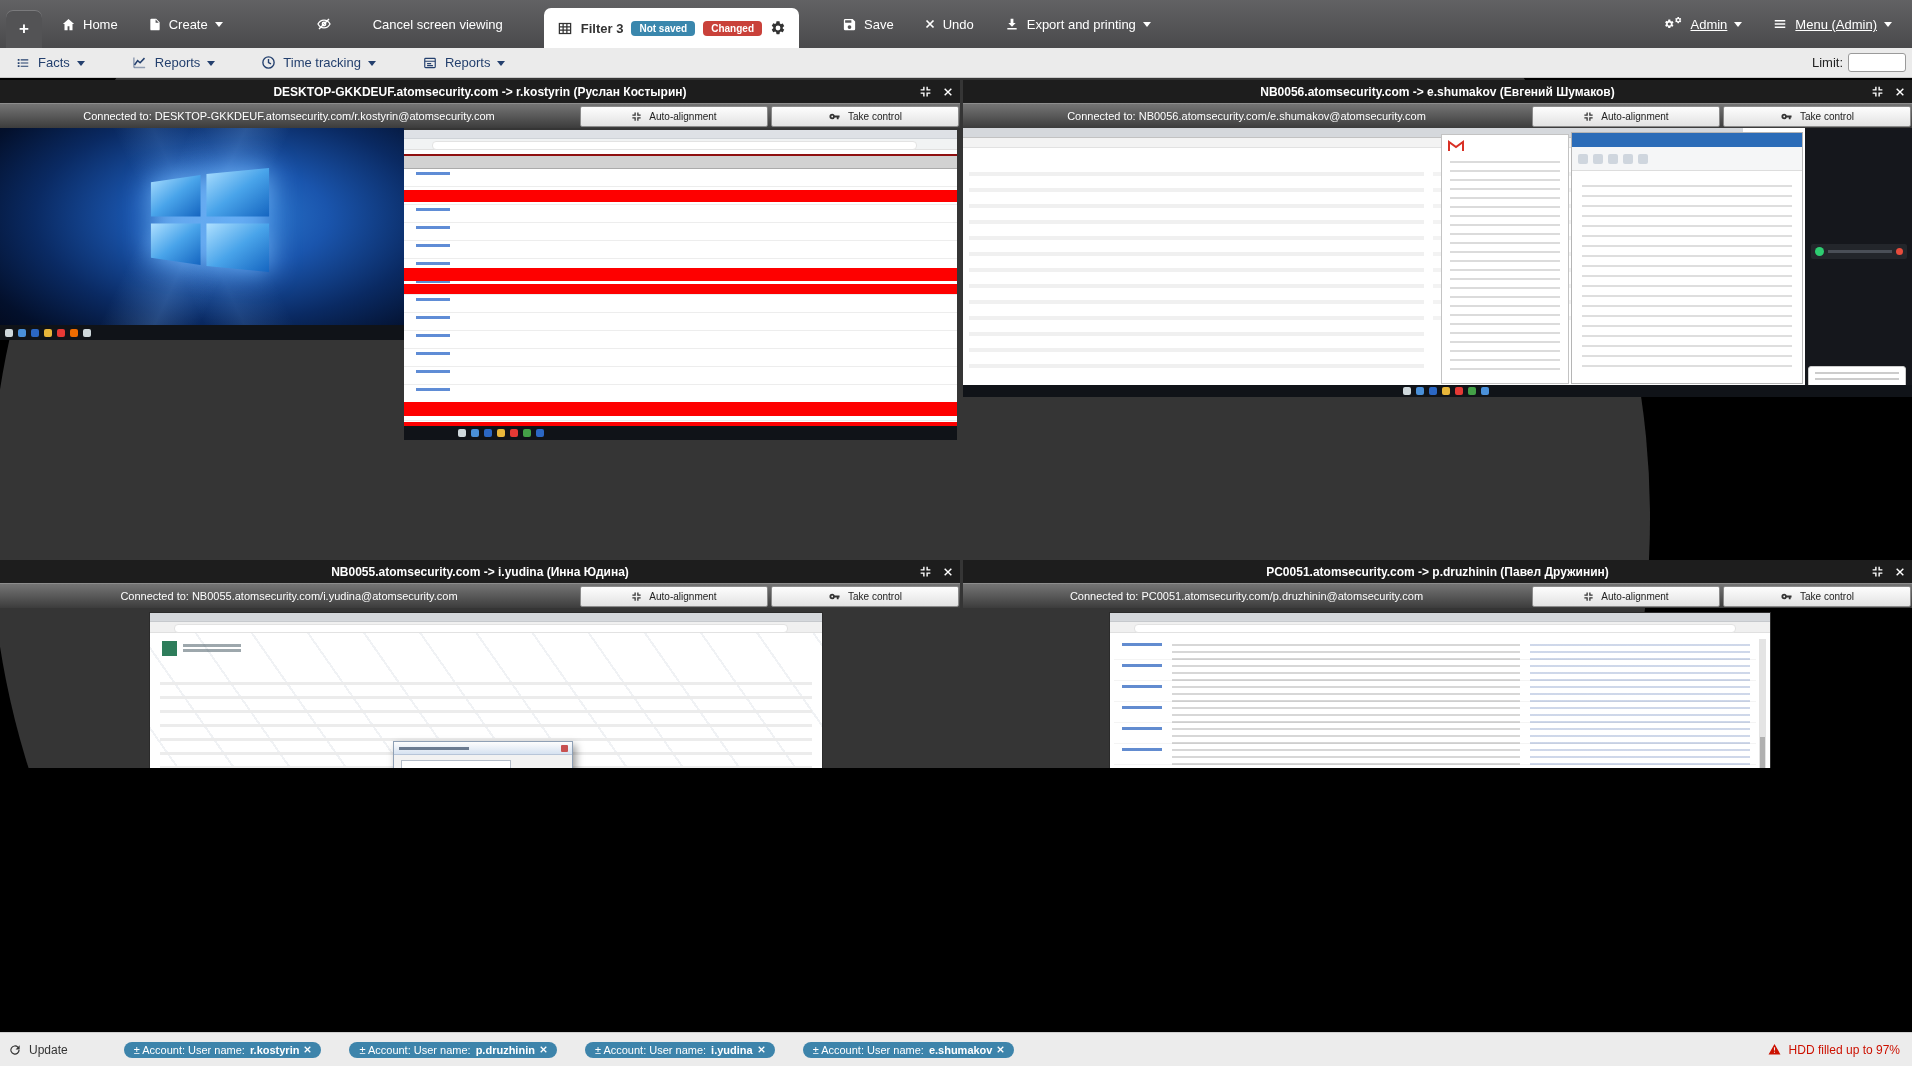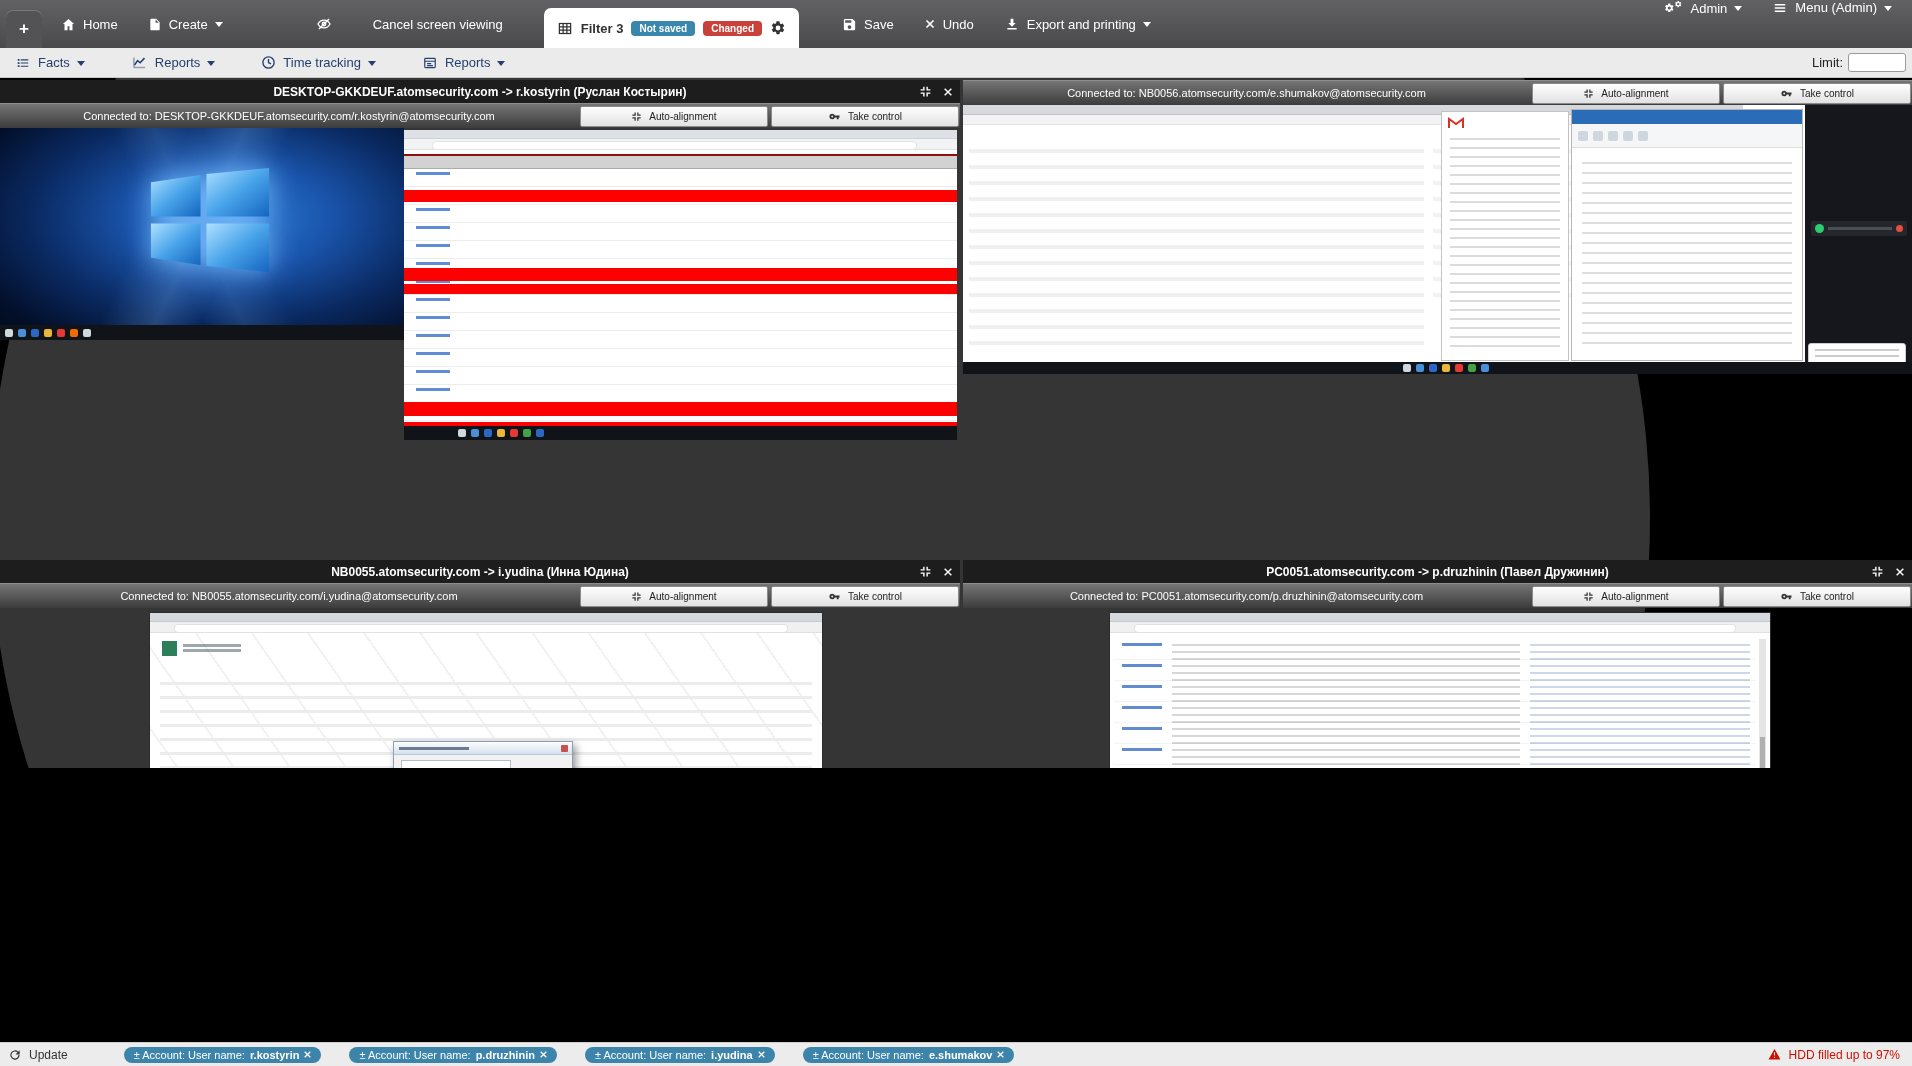--- a/index.html
+++ b/index.html
@@ -23,21 +23,21 @@
     font-size:17px; font-weight:bold; cursor:pointer;
   }
   .tb-item{ display:flex; align-items:center; gap:7px; padding:0 15px; cursor:pointer; white-space:nowrap; }
   .tb-item .ic{ color:#fff; }
   .caret{ width:0; height:0; border:4px solid transparent; border-top:5px solid currentColor; margin-top:5px; }
   .filter-tab{
     margin-top:8px; background:#fff; color:#333; border-radius:7px 7px 0 0;
     display:flex; align-items:center; gap:8px; padding:0 13px; font-weight:bold; cursor:pointer;
   }
   .badge{ border-radius:4px; padding:2px 8px; font-size:10px; font-weight:bold; color:#fff; }
-  .tb-right{ margin-left:auto; display:flex; align-items:flex-start; }
+  .tb-right{ margin-left:auto; display:flex; align-items:center;text-decoration:underline; }
 
   
   .menubar{
     position:absolute; left:0; top:48px; width:1912px; height:30px;
     background:#ebebeb; border-bottom:1px solid #c9c9c9;
     display:flex; align-items:center; font-size:13px; color:#24406e; z-index:8;
   }
   .mb-item{ display:flex; align-items:center; gap:7px; padding:0 15px; cursor:pointer; }
   .limit{ margin-left:auto; display:flex; align-items:center; gap:5px; color:#222; padding-right:6px; }
   .limit input{ width:58px; height:19px; border:1px solid #9a9a9a; border-radius:3px; background:#fff; }
@@ -156,21 +156,21 @@
   .s4-text{ position:absolute; left:62px; right:250px; top:31px; bottom:18px; opacity:.45;
     background:repeating-linear-gradient(rgba(0,0,0,.35) 0 2px, transparent 2px 7px); }
   .s4-text2{ position:absolute; right:20px; width:220px; top:31px; bottom:18px; opacity:.5;
     background:repeating-linear-gradient(rgba(40,80,160,.45) 0 2px, transparent 2px 7px); }
   .s4-band{ position:absolute; left:4px; right:14px; }
   .s4-scroll{ position:absolute; right:4px; top:26px; bottom:15px; width:7px; background:#e4e4e4; }
   .s4-scroll::after{ content:""; position:absolute; left:1px; right:1px; top:30%; height:25%; background:#b0b0b0; }
 
   
   .statusbar{
-    position:absolute; left:0; bottom:0; width:1912px; height:24px; background:#ececec;
+    position:absolute; left:0; bottom:0; width:1912px; height:34px; background:#ececec;
     border-top:1px solid #cfcfcf; display:flex; align-items:center; z-index:9; font-size:12px;
   }
   .update{ display:flex; align-items:center; gap:7px; margin-left:8px; color:#333; cursor:pointer; }
   .chips{ display:flex; gap:28px; margin-left:56px; }
   .chip{
     background:#3d84ab; color:#fff; border-radius:10px; height:16px; padding:0 10px;
     font-size:11px; display:flex; align-items:center; gap:5px; white-space:nowrap; cursor:pointer;
   }
   .chip b{ font-weight:bold; }
   .warn{ margin-left:auto; margin-right:12px; display:flex; align-items:center; gap:7px; color:#cc1100; }
@@ -405,20 +405,35 @@
           <span class="dot c4"></span>
             <span class="dot c5"></span>
             <span class="dot c7"></span>
             <span class="dot c3"></span>
         </div>
       </div>
     </div>
   </div>
 
   <div class="panel" id="panel-2">
+    <div class="panel-title">
+      <span class="t">NB0056.atomsecurity.com -&gt; e.shumakov (Евгений Шумаков)</span>
+      <span class="ptools">
+        <span class="pt">
+          <svg width="13" height="13" viewBox="0 0 24 24" fill="none" stroke="#fff" stroke-width="2.6">
+              <path d="M9 3v6H3M15 3v6h6M9 21v-6H3M15 21v-6h6"></path>
+            </svg>
+        </span>
+        <span class="pt">
+          <svg width="10" height="10" viewBox="0 0 24 24" fill="none" stroke="#fff" stroke-width="3.4">
+              <path d="M4 4l16 16M20 4L4 20"></path>
+            </svg>
+        </span>
+      </span>
+    </div>
     <div class="panel-sub">
       <span class="connected">Connected to: NB0056.atomsecurity.com/e.shumakov@atomsecurity.com</span>
       <div class="sub-btn">
         <svg width="11" height="11" viewBox="0 0 24 24" fill="none" stroke="#333" stroke-width="2.8">
             <path d="M9 3v6H3M15 3v6h6M9 21v-6H3M15 21v-6h6"></path>
           </svg>
         <span>Auto-alignment</span>
       </div>
       <div class="sub-btn">
         <svg width="13" height="11" viewBox="0 0 24 24" fill="#333">

